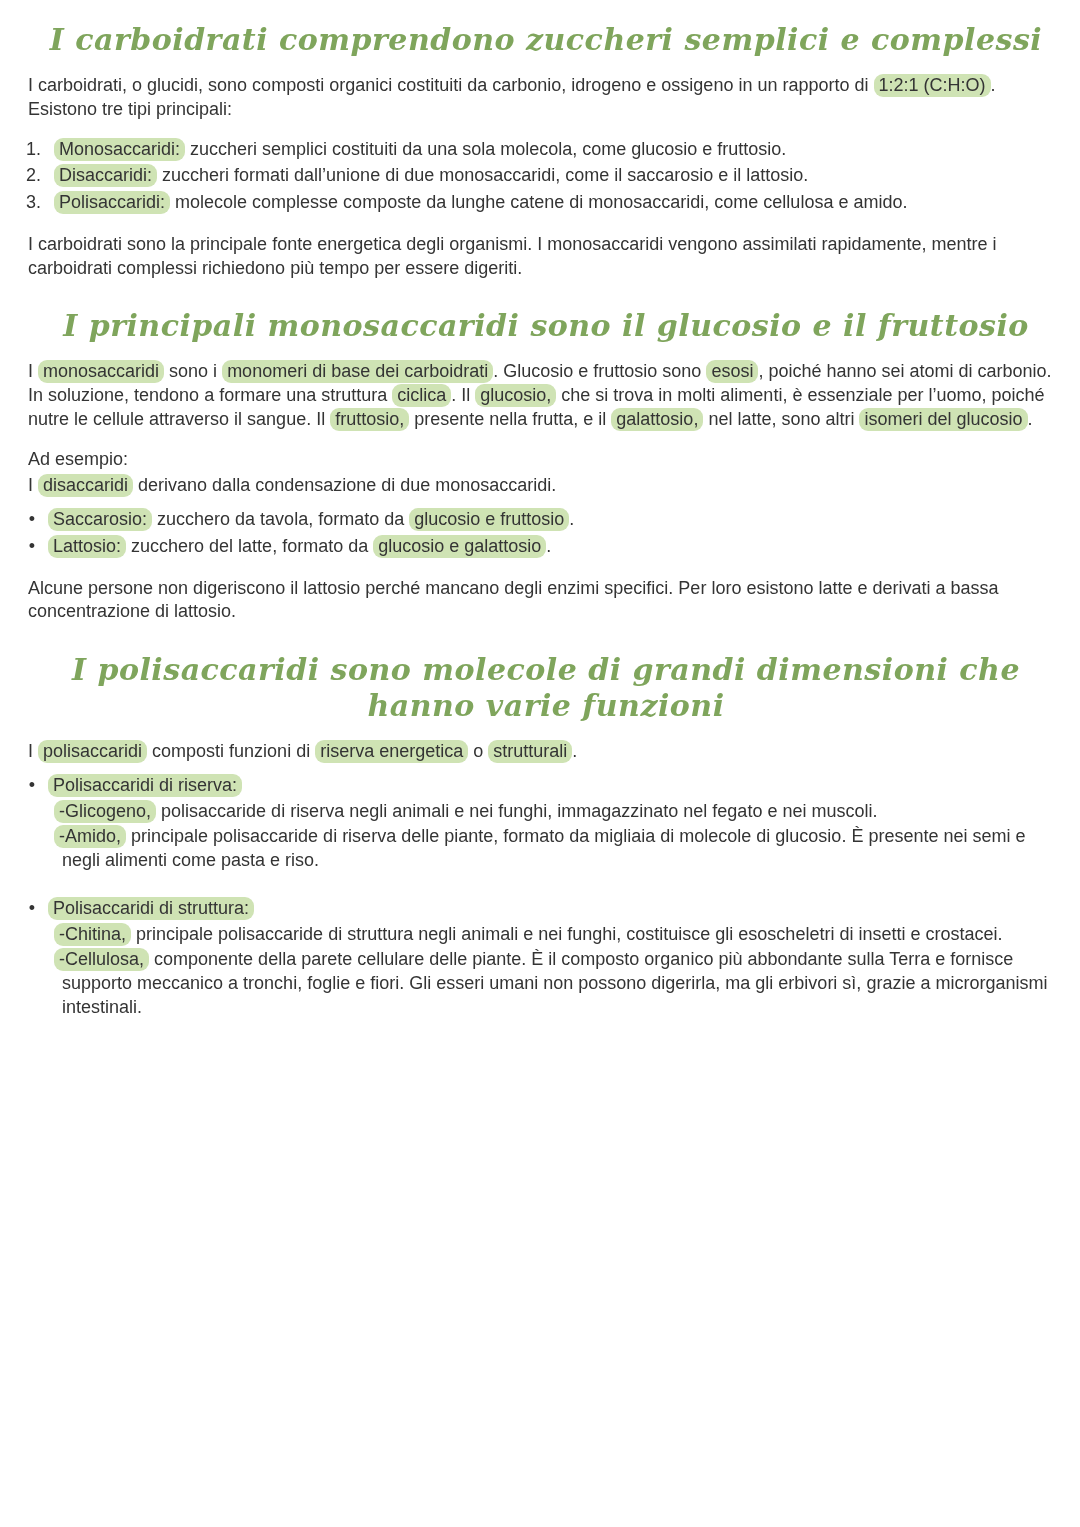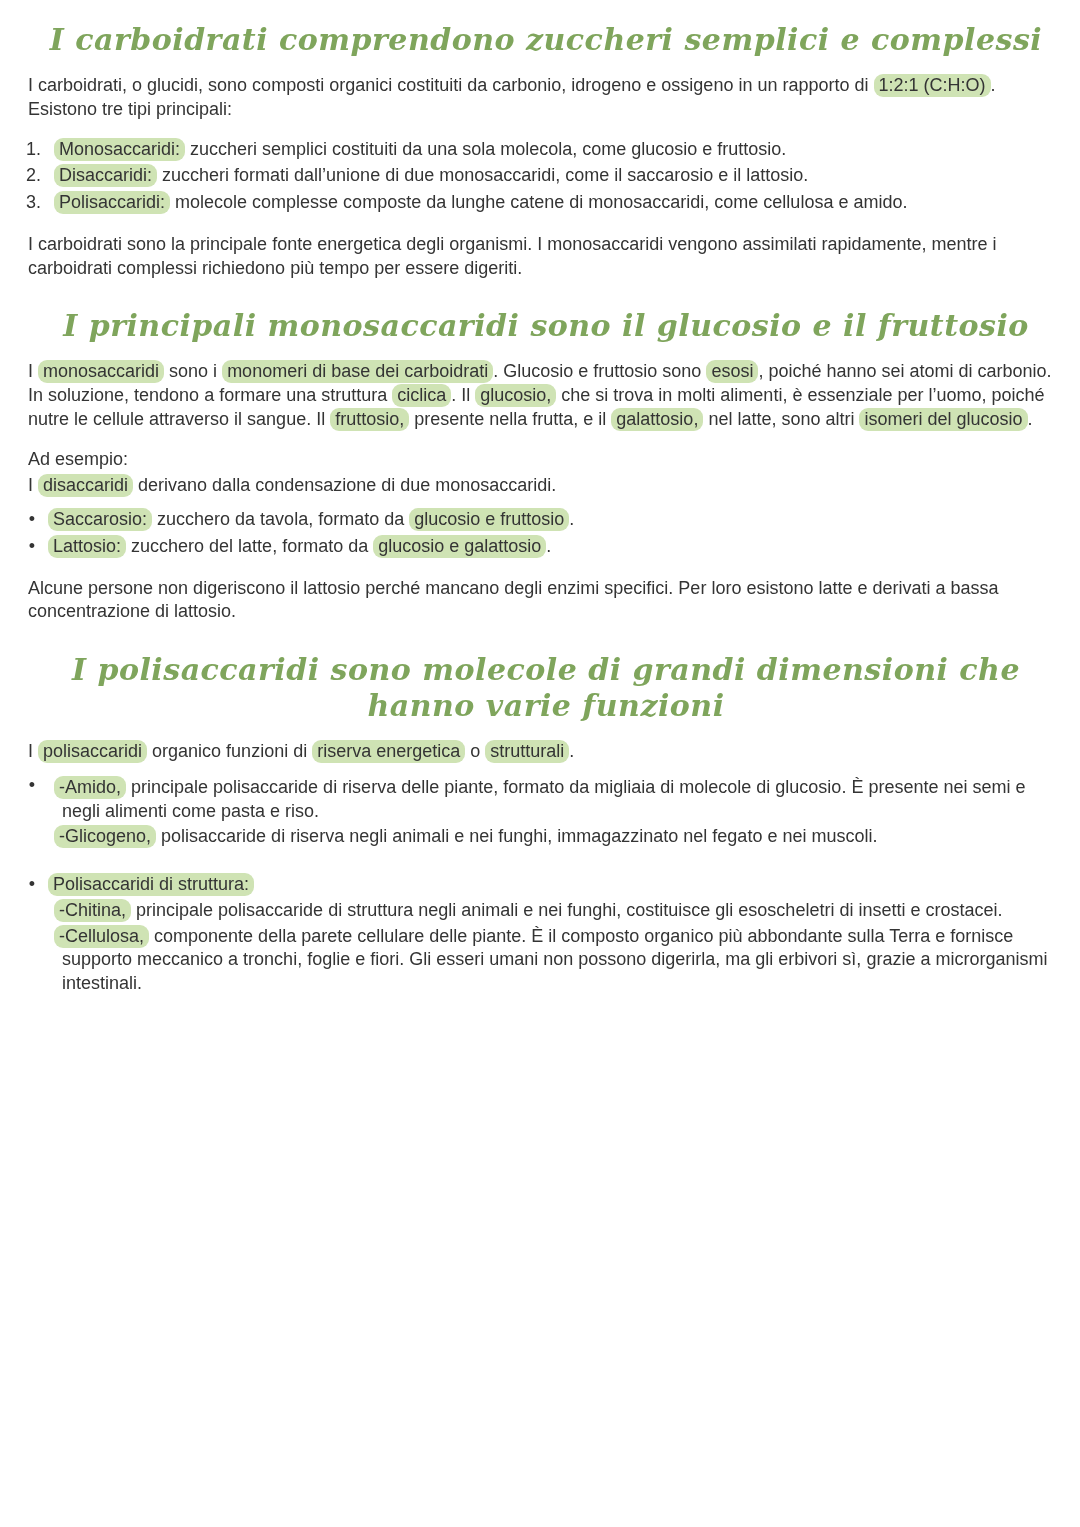--- a/index.html
+++ b/index.html
@@ -95,27 +95,28 @@
         </div>
         <div class="li">
           <span class="marker">•</span>
           <div class="li-body">
             <div class="li-line"><span class="hl">Lattosio:</span><span class="run"> zucchero del latte, formato da </span><span class="hl">glucosio e galattosio</span><span class="run">.</span></div>
           </div>
         </div>
       </div>
       <p class="para"><span class="run">Alcune persone non digeriscono il lattosio perché mancano degli enzimi specifici. Per loro esistono latte e derivati a bassa concentrazione di lattosio.</span></p>
       <h2 class="heading">I polisaccaridi sono molecole di grandi dimensioni che hanno varie funzioni</h2>
-      <p class="para tight"><span class="run">I </span><span class="hl">polisaccaridi</span><span class="run"> organico funzioni di </span><span class="hl">riserva energetica</span><span class="run"> o </span><span class="hl">strutturali</span><span class="run">.</span></p>
+      <p class="para tight"><span class="run">I </span><span class="hl">polisaccaridi</span><span class="run"> composti funzioni di </span><span class="hl">riserva energetica</span><span class="run"> o </span><span class="hl">strutturali</span><span class="run">.</span></p>
       <div class="list bulleted spaced">
         <div class="li">
           <span class="marker">•</span>
           <div class="li-body">
+            <div class="li-line"><span class="hl">Polisaccaridi di riserva:</span></div>
+            <div class="subline"><span class="hl">-Glicogeno,</span><span class="run"> polisaccaride di riserva negli animali e nei funghi, immagazzinato nel fegato e nei muscoli.</span></div>
             <div class="subline"><span class="hl">-Amido,</span><span class="run"> principale polisaccaride di riserva delle piante, formato da migliaia di molecole di glucosio. È presente nei semi e negli alimenti come pasta e riso.</span></div>
-            <div class="subline"><span class="hl">-Glicogeno,</span><span class="run"> polisaccaride di riserva negli animali e nei funghi, immagazzinato nel fegato e nei muscoli.</span></div>
           </div>
         </div>
         <div class="li">
           <span class="marker">•</span>
           <div class="li-body">
             <div class="li-line"><span class="hl">Polisaccaridi di struttura:</span></div>
             <div class="subline"><span class="hl">-Chitina,</span><span class="run"> principale polisaccaride di struttura negli animali e nei funghi, costituisce gli esoscheletri di insetti e crostacei.</span></div>
             <div class="subline"><span class="hl">-Cellulosa,</span><span class="run"> componente della parete cellulare delle piante. È il composto organico più abbondante sulla Terra e fornisce supporto meccanico a tronchi, foglie e fiori. Gli esseri umani non possono digerirla, ma gli erbivori sì, grazie a microrganismi intestinali.</span></div>
           </div>
         </div>

